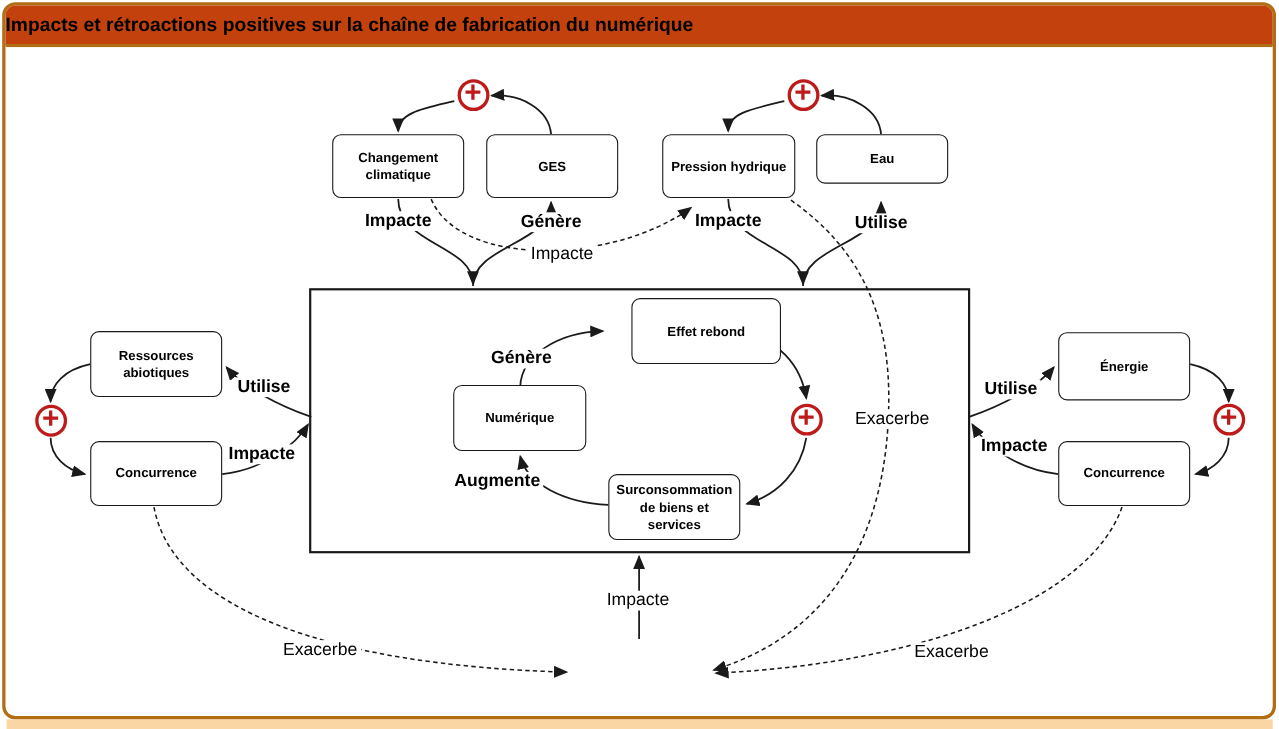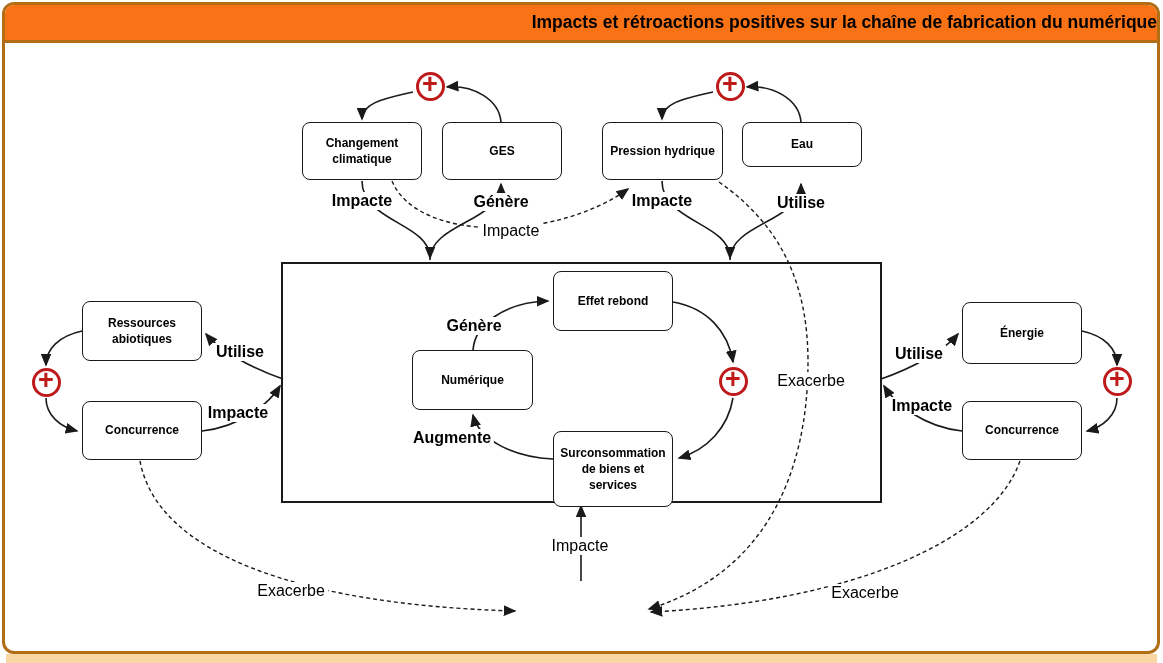--- a/index.html
+++ b/index.html
@@ -11,23 +11,23 @@
     position:absolute; left:2px; top:2px; width:1158px; height:652px;
     box-sizing:border-box; border:3px solid #B26E14; border-radius:12px;
     background:#ffffff; z-index:0;
   }
   .bottom-strip {
     position:absolute; left:6px; right:6px; top:654px; height:9px;
     background:#F9D6A4; z-index:0;
   }
   .titlebar {
     position:absolute; left:0; top:0; right:0; height:35px;
-    background:#f97316; border-bottom:3px solid #B26E14;
+    background:#c2410c; border-bottom:3px solid #B26E14;
     border-radius:9px 9px 0 0;
-    display:flex; align-items:center; justify-content:flex-end;
+    display:flex; align-items:center; justify-content:flex-start;
   }
   .title { font-size:17.5px; font-weight:700; color:#000; }
   .stage { position:absolute; left:0; top:0; width:1163px; height:663px; z-index:1; }
   .sysbox {
     position:absolute; left:281px; top:262px; width:601px; height:241px;
     box-sizing:border-box; border:2.6px solid #1A1A1A; background:#ffffff; z-index:1;
   }
   svg.edges { position:absolute; left:0; top:0; z-index:2; }
   .node {
     position:absolute; box-sizing:border-box; background:#ffffff;
@@ -109,23 +109,23 @@
   </svg>
 
   <div class="node" style="left:302px; top:122px; width:120px; height:58px;">Changement climatique</div>
   <div class="node" style="left:442px; top:122px; width:120px; height:58px;">GES</div>
   <div class="node" style="left:602px; top:122px; width:121px; height:58px;">Pression hydrique</div>
   <div class="node" style="left:742px; top:122px; width:120px; height:45px;">Eau</div>
   <div class="node" style="left:82px;  top:301px; width:120px; height:60px;">Ressources abiotiques</div>
   <div class="node" style="left:82px;  top:401px; width:120px; height:59px;">Concurrence</div>
   <div class="node" style="left:962px; top:302px; width:120px; height:62px;">Énergie</div>
   <div class="node" style="left:962px; top:401px; width:120px; height:59px;">Concurrence</div>
-  <div class="node" style="left:553px; top:271px; width:120px; height:60px;">Effet rebond</div>
+  <div class="node" style="left:574px; top:271px; width:136px; height:60px;">Effet rebond</div>
   <div class="node" style="left:412px; top:350px; width:121px; height:60px;">Numérique</div>
-  <div class="node" style="left:553px; top:431px; width:120px; height:76px;">Surconsommation de biens et services</div>
+  <div class="node" style="left:553px; top:431px; width:120px; height:60px;">Surconsommation de biens et services</div>
 
   <div class="plus" style="left:415.5px; top:71.5px;">
       <span>+</span>
     </div>
   <div class="plus" style="left:715.5px; top:71.5px;">
       <span>+</span>
     </div>
   <div class="plus" style="left:31.5px;  top:367.5px;">
       <span>+</span>
     </div>

